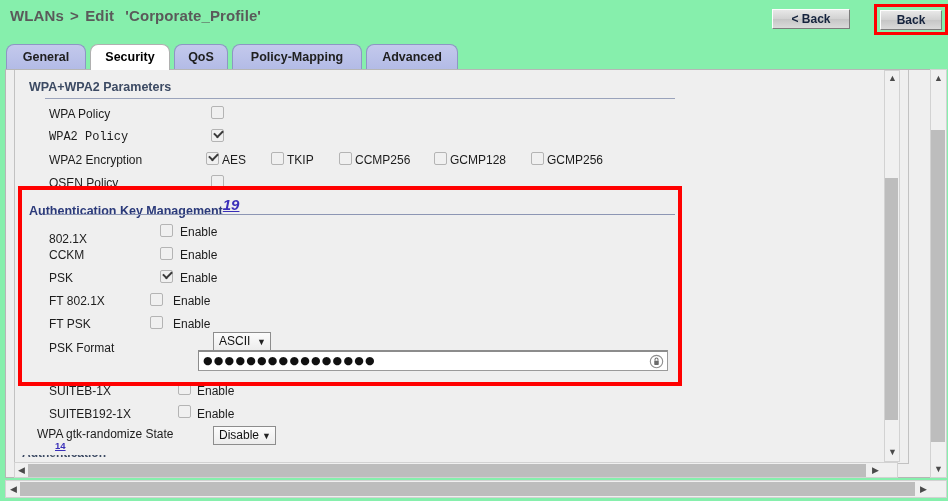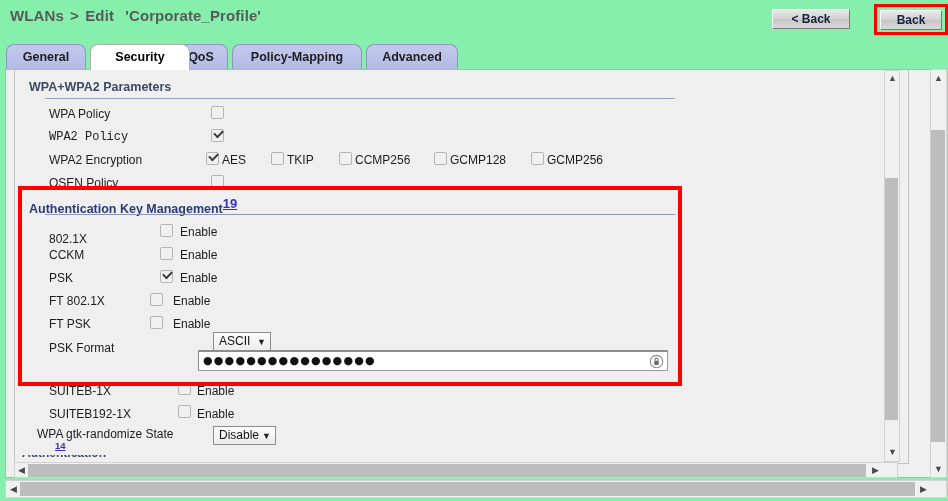--- a/index.html
+++ b/index.html
@@ -78,21 +78,21 @@
     cursor: pointer;
   }
   .tab.active {
     background: #ffffff;
     border-color: #b0b0b0;
     color: #000;
     z-index: 5;
     height: 26px;
   }
   #tab-general        { left: 6px;   width: 80px; }
-  #tab-security       { left: 90px;  width: 100px; }
+  #tab-security       { left: 90px;  width: 80px; }
   #tab-qos            { left: 174px; width: 54px; }
   #tab-policy-mapping { left: 232px; width: 130px; }
   #tab-advanced       { left: 366px; width: 92px; }
 
   
   #outer-panel {
     position: absolute;
     left: 5px; top: 69px;
     width: 938px; height: 409px;
     border: 1px solid #b6b6b6;
@@ -123,26 +123,27 @@
     color: #3c4a63;
     white-space: nowrap;
   }
   .section-title.akm { color: #2b3a7a; }
   .section-rule {
     position: absolute;
     height: 1px;
     background: #9aa3bb;
   }
   .footnote {
-    font-size: 13px;
+    font-size: 15px;
     font-weight: bold;
     color: #3a2fb8;
     text-decoration: underline;
     vertical-align: super;
     cursor: pointer;
+    font-style: italic;
   }
   .footnote-below {
     position: absolute;
     font-size: 9.5px;
     font-weight: bold;
     color: #3a2fb8;
     text-decoration: underline;
     cursor: pointer;
   }
 

